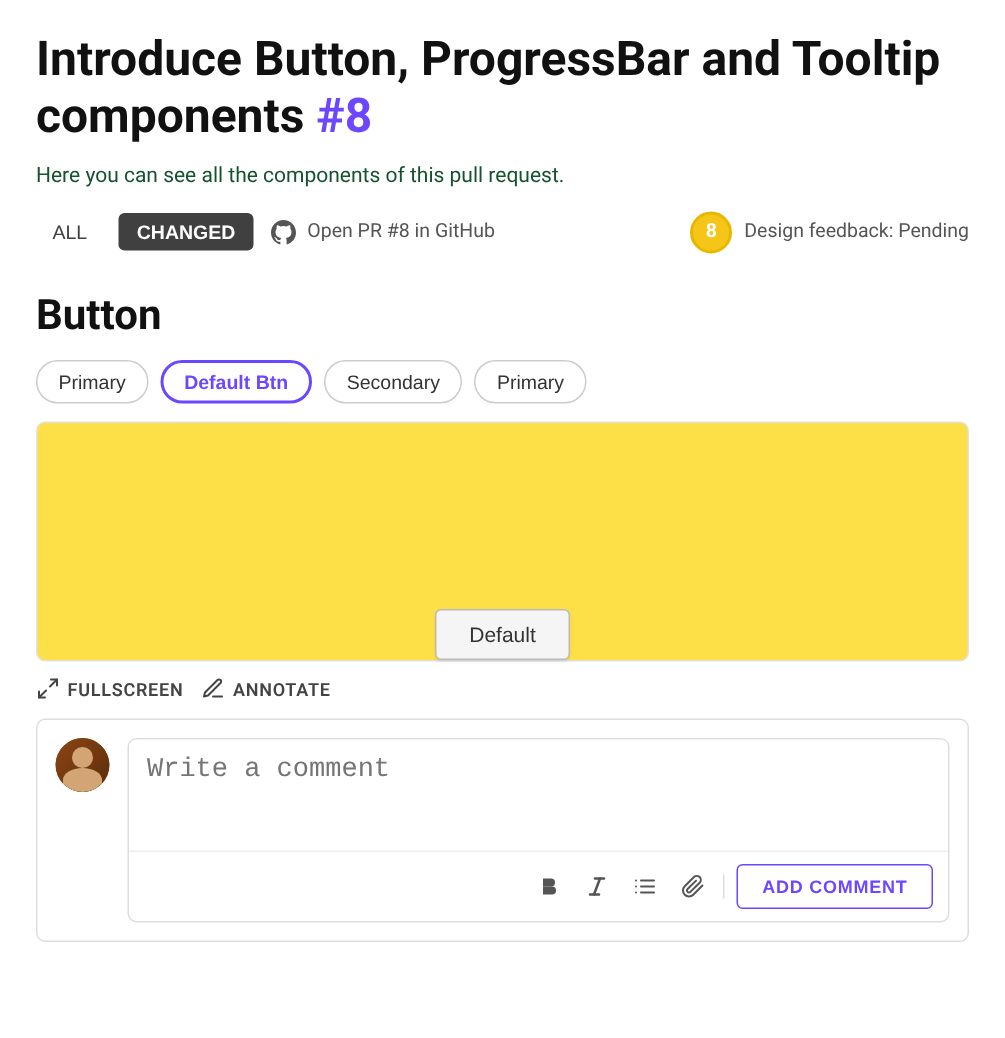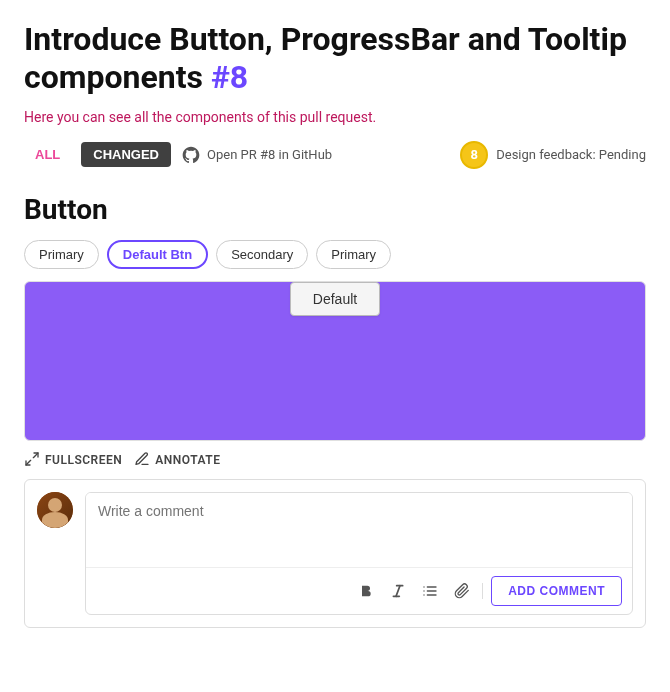--- a/index.html
+++ b/index.html
@@ -18,41 +18,41 @@
       line-height: 1.2;
       margin-bottom: 12px;
       color: #111;
     }
     .page-title .hash {
       color: #6c47ff;
     }
 
     .subtitle {
       font-size: 14px;
-      color: #be185d;
+      color: #14532d;
       margin-bottom: 16px;
     }
 
     .toolbar {
       display: flex;
       align-items: center;
       gap: 10px;
       margin-bottom: 24px;
       flex-wrap: wrap;
     }
 
     .tab-all {
       padding: 5px 10px;
       font-size: 13px;
-      color: #ec4899;
+      color: #404040;
       border: 1px solid transparent;
       border-radius: 4px;
       cursor: pointer;
       background: none;
-      font-weight: 700;
+      font-weight: 400;
     }
 
     .tab-changed {
       padding: 5px 12px;
       font-size: 13px;
       font-weight: 700;
       background: #404040;
       color: #fff;
       border: none;
       border-radius: 4px;
@@ -126,24 +126,24 @@
       border: 2px solid #6c47ff;
       color: #6c47ff;
       font-weight: 600;
     }
 
     .component-preview {
       border: 1px solid #e0e0e0;
       border-radius: 6px;
       height: 160px;
       display: flex;
-      align-items: flex-start;
+      align-items: flex-end;
       justify-content: center;
       margin-top: 12px;
-      background: #8b5cf6;
+      background: #fde047;
     }
 
     .default-btn {
       padding: 8px 22px;
       font-size: 14px;
       border: 1px solid #bbb;
       border-radius: 4px;
       background: #f5f5f5;
       color: #333;
       cursor: pointer;
@@ -243,25 +243,25 @@
       border: 1px solid #ddd;
       border-radius: 6px;
       overflow: hidden;
     }
 
     .comment-textarea {
       width: 100%;
       border: none;
       outline: none;
       padding: 10px 12px;
-      font-size: 14px;
+      font-size: 18px;
       color: #737373;
       resize: none;
       height: 70px;
-      font-family: Liberation Sans, sans-serif;
+      font-family: Liberation Mono, monospace;
       background: #fff;
     }
 
     .comment-actions {
       display: flex;
       align-items: center;
       justify-content: flex-end;
       padding: 8px 10px;
       gap: 8px;
       border-top: 1px solid #eee;

